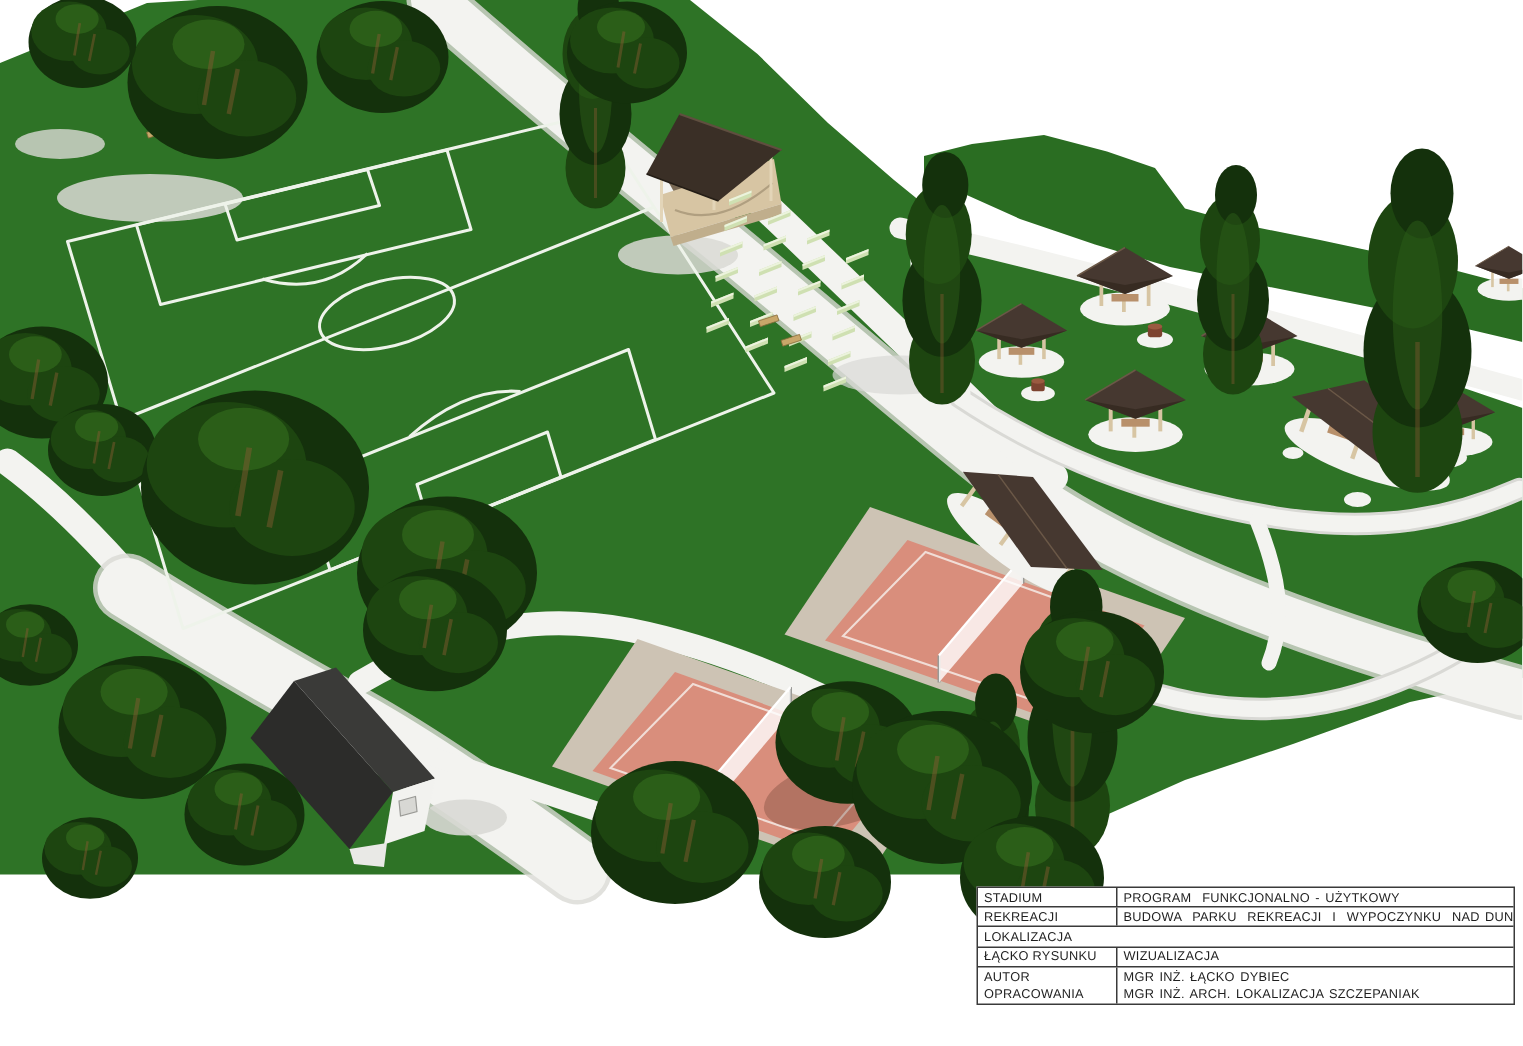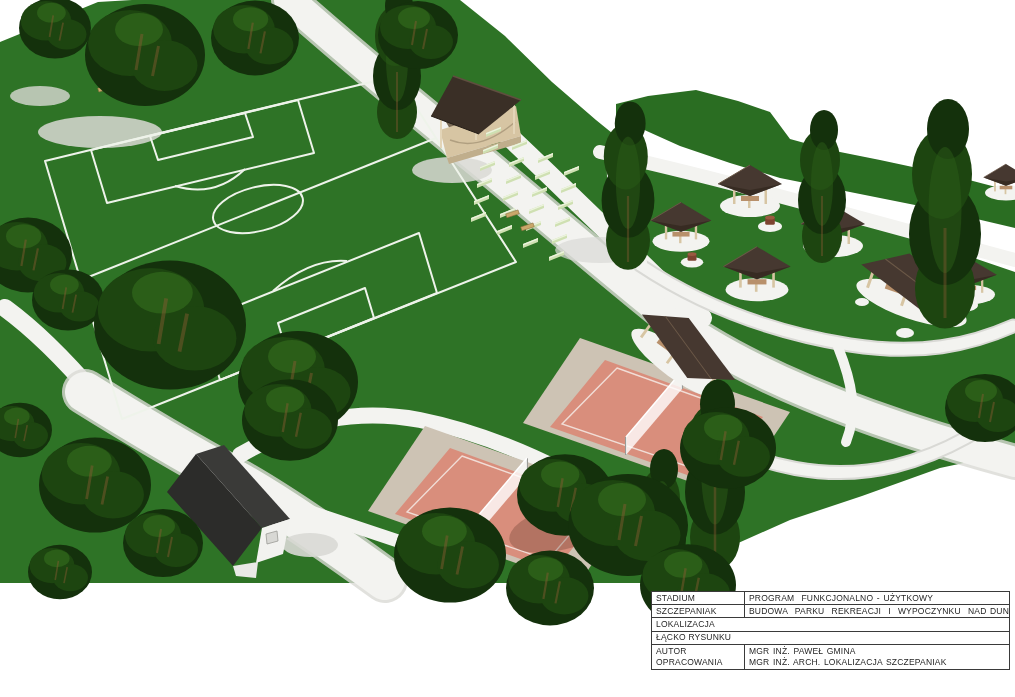--- a/index.html
+++ b/index.html
@@ -247,34 +247,35 @@
     <use href="#tree" transform="translate(985,408)"></use>
   </g>
 </svg>
 
 <div class="tb">
   <div class="tb-row single">
     <div class="tb-cell">STADIUM</div>
     <div class="tb-cell val">PROGRAM  FUNKCJONALNO - UŻYTKOWY</div>
   </div>
   <div class="tb-row single">
-    <div class="tb-cell">SZCZEPANIAK</div>
+    <div class="tb-cell">REKREACJI</div>
     <div class="tb-cell val">BUDOWA  PARKU  REKREACJI  I  WYPOCZYNKU  NAD DUNAJCEM</div>
   </div>
   <div class="tb-row single">
     <div class="tb-cell">LOKALIZACJA</div>
   </div>
   <div class="tb-row single">
     <div class="tb-cell">ŁĄCKO RYSUNKU</div>
+    <div class="tb-cell val">WIZUALIZACJA</div>
   </div>
   <div class="tb-row double">
     <div class="tb-cell">
       <span>AUTOR</span>
       <span>OPRACOWANIA</span>
     </div>
     <div class="tb-cell val">
-      <span>MGR INŻ. PAWEŁ GMINA</span>
+      <span>MGR INŻ. ŁĄCKO DYBIEC</span>
       <span>MGR INŻ. ARCH. LOKALIZACJA SZCZEPANIAK</span>
     </div>
   </div>
 </div>
 
 </div>
 
 </body></html>

